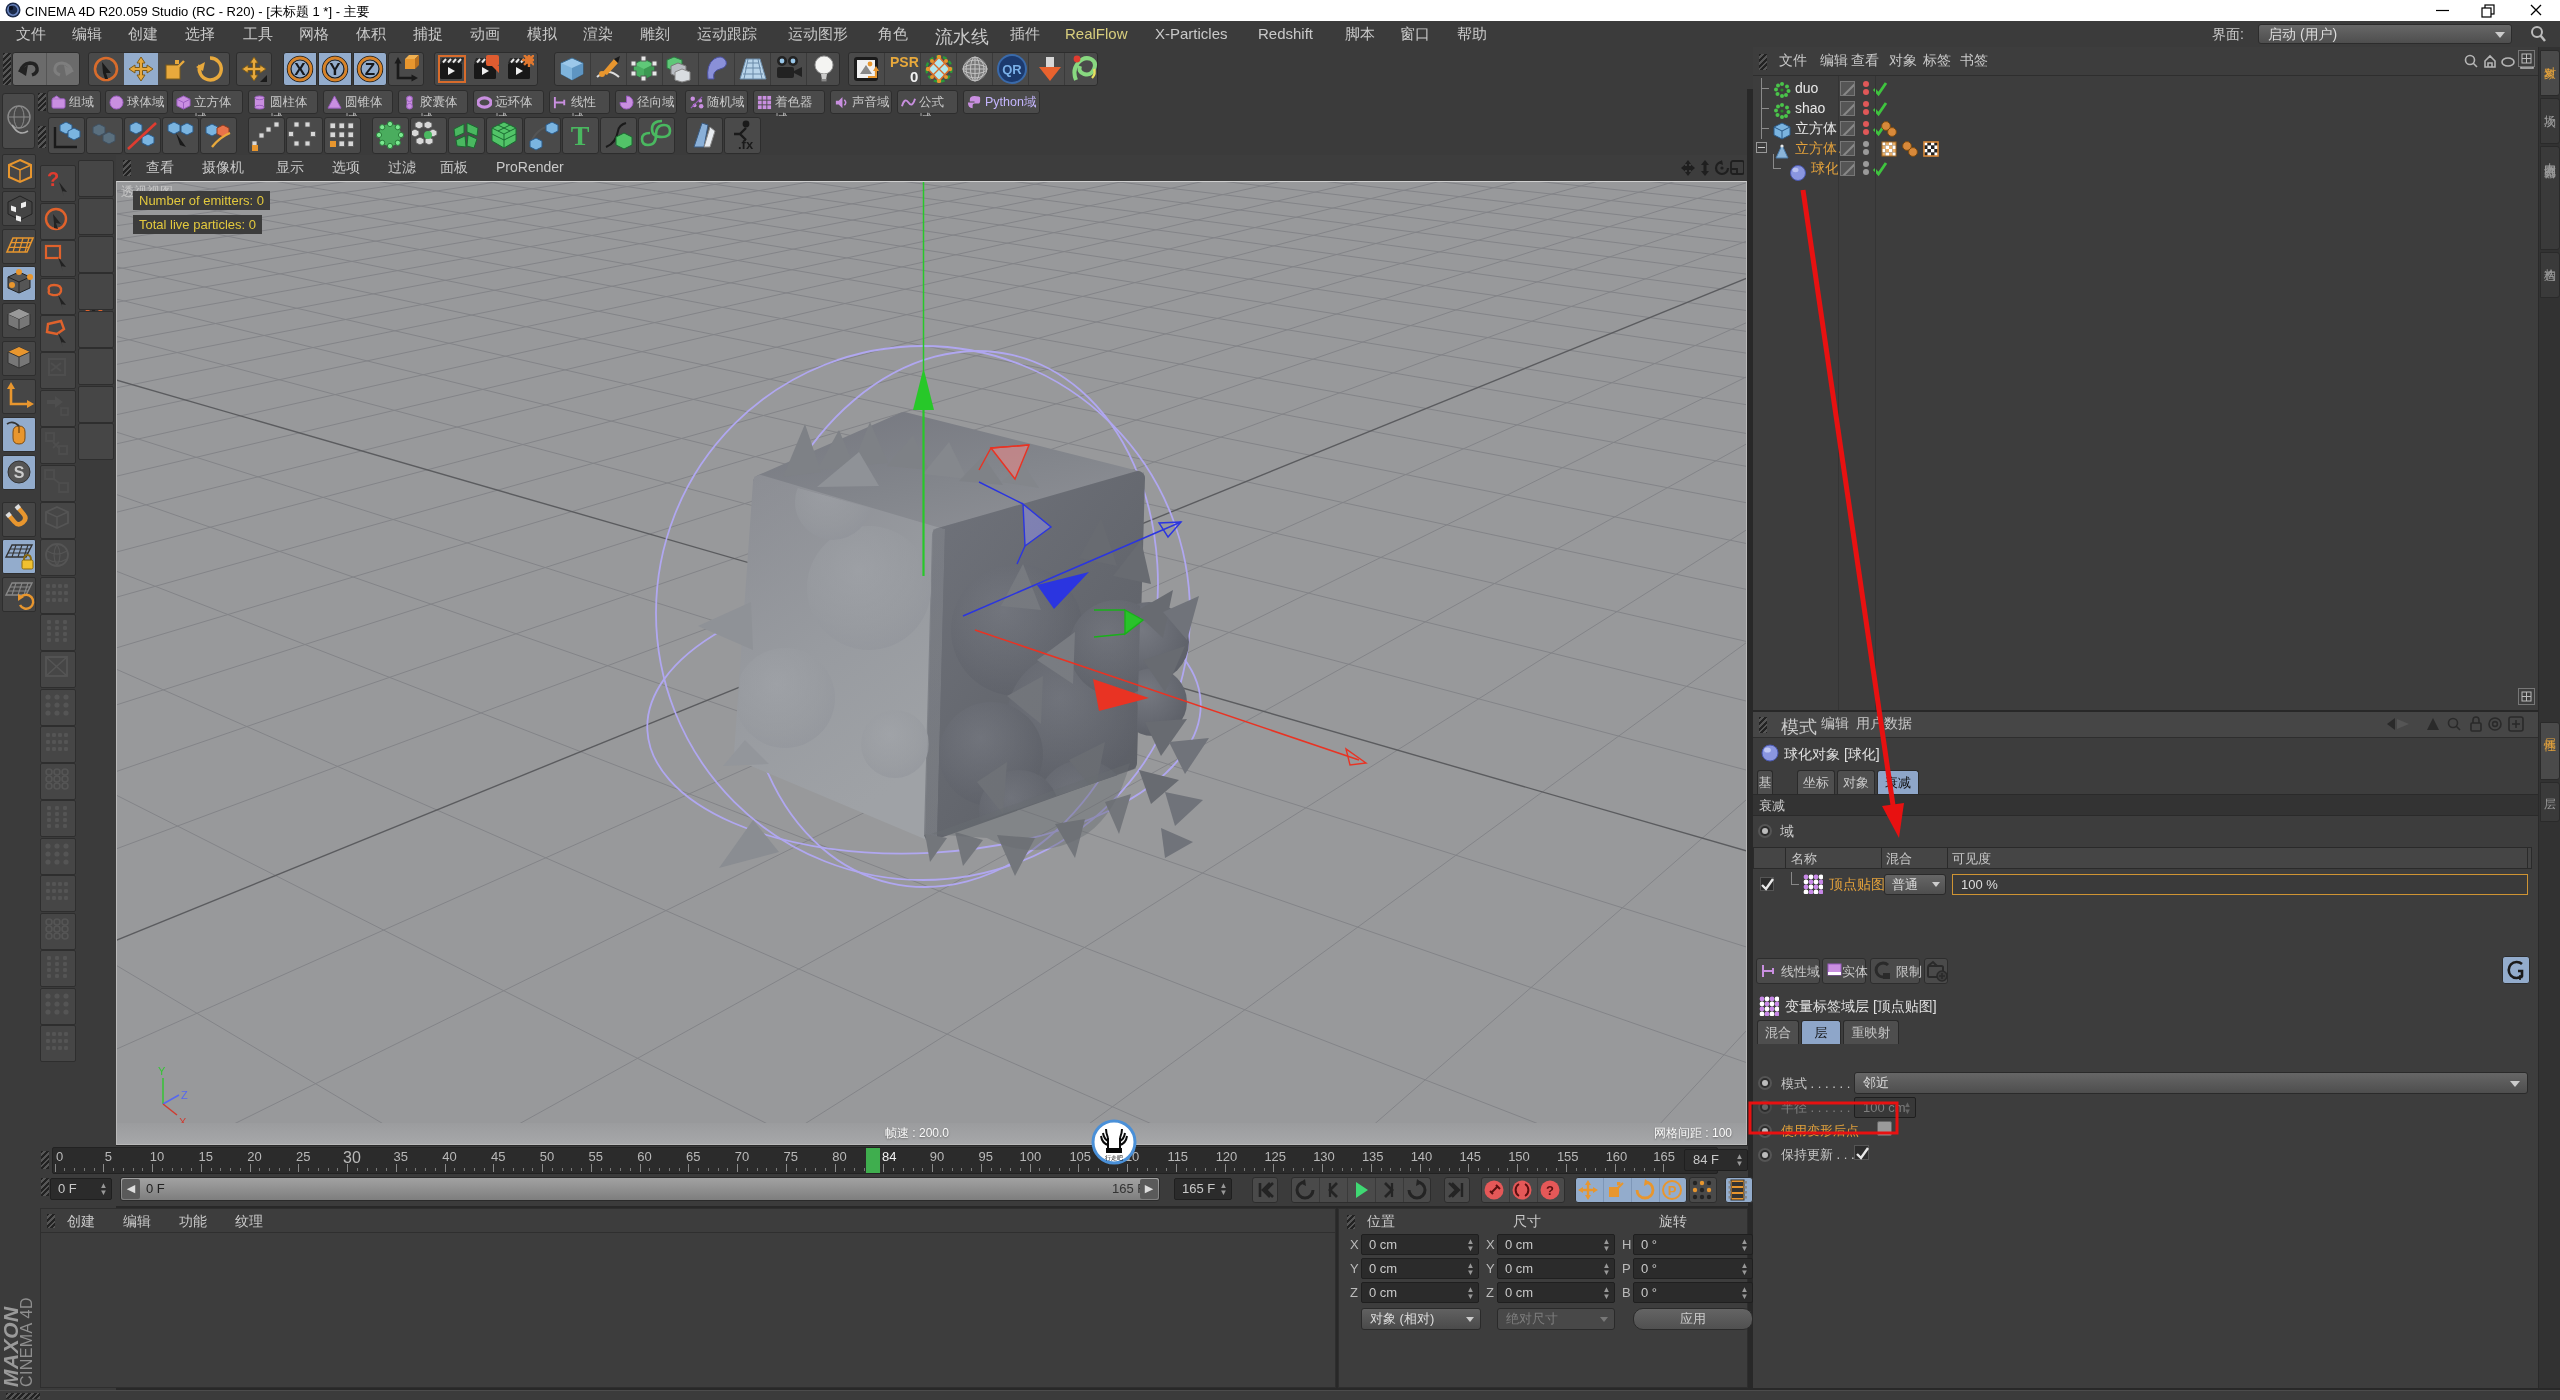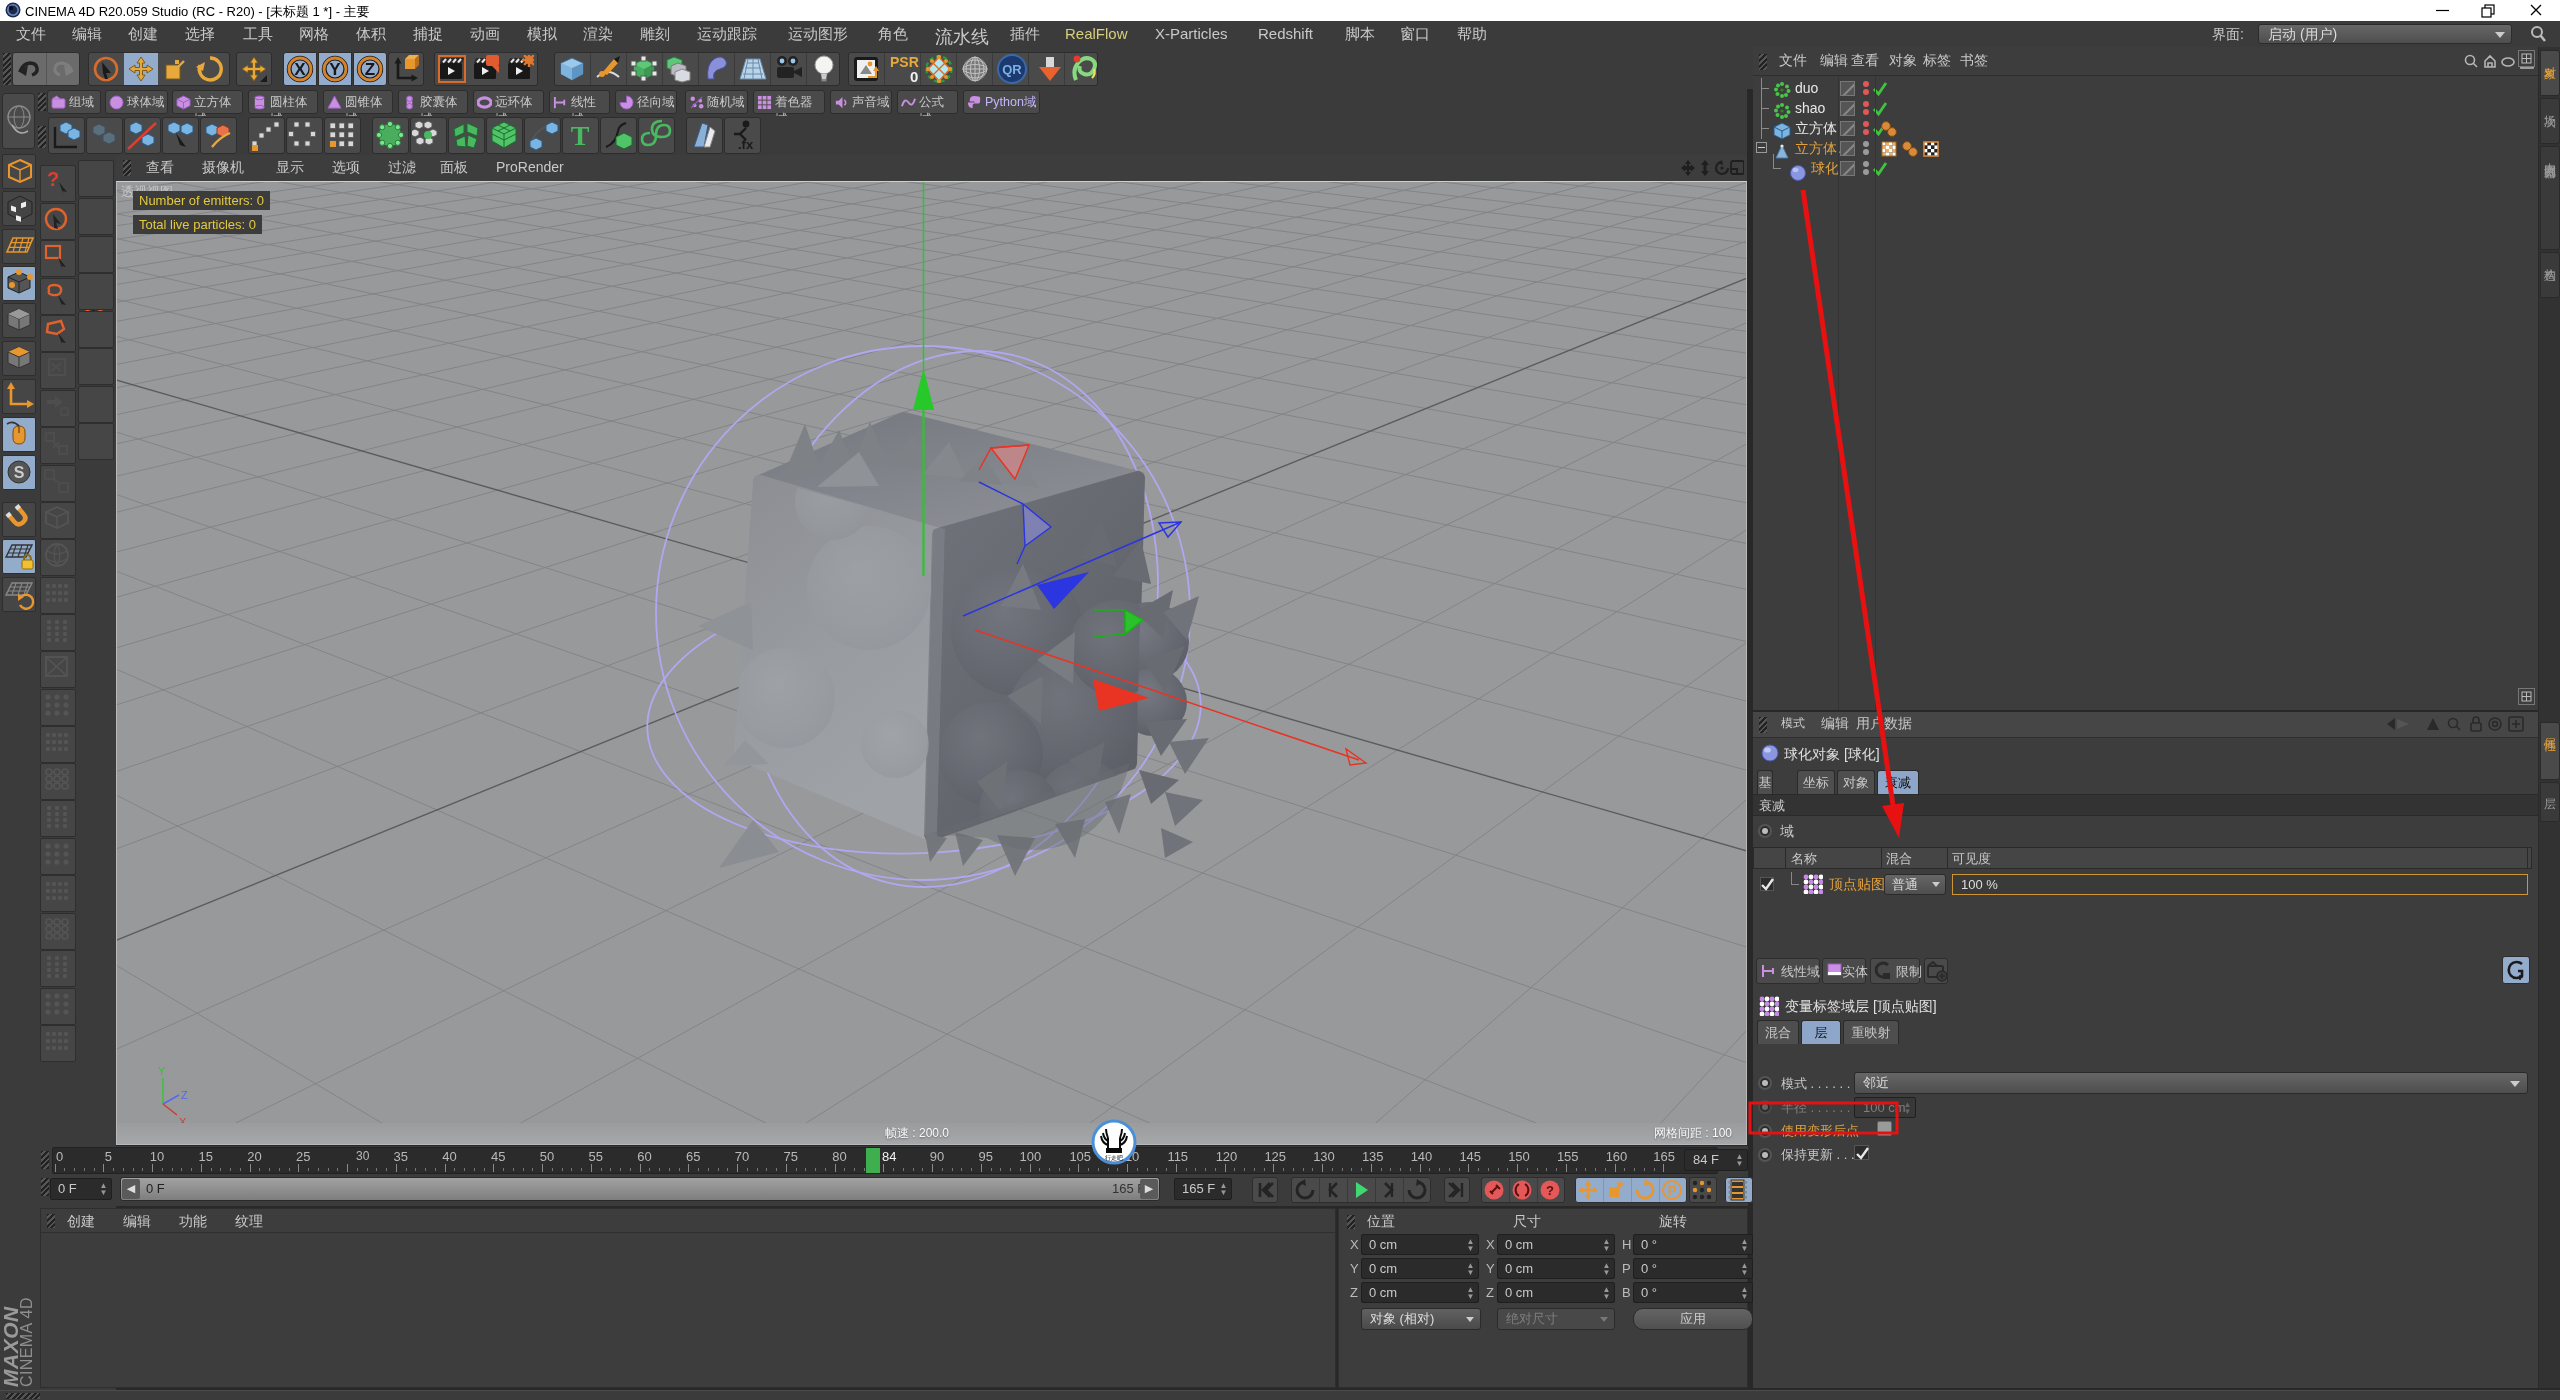--- a/index.html
+++ b/index.html
@@ -1349,21 +1349,21 @@
     <div class="abs" style="left:219.2px;top:22px;width:1px;height:3px;background:#777"></div>
     <div class="abs" style="left:229.0px;top:22px;width:1px;height:3px;background:#777"></div>
     <div class="abs" style="left:238.8px;top:22px;width:1px;height:3px;background:#777"></div>
     <div class="abs" style="left:248.5px;top:22px;width:1px;height:3px;background:#777"></div>
     <span class="abs" style="left:251.25px;top:3px;width:24px;text-align:center;font-size:13px;color:#b9b9b9">25</span>
     <div class="abs" style="left:258.2px;top:18px;width:1px;height:8px;background:#8a8a8a"></div>
     <div class="abs" style="left:268.0px;top:22px;width:1px;height:3px;background:#777"></div>
     <div class="abs" style="left:277.8px;top:22px;width:1px;height:3px;background:#777"></div>
     <div class="abs" style="left:287.5px;top:22px;width:1px;height:3px;background:#777"></div>
     <div class="abs" style="left:297.2px;top:22px;width:1px;height:3px;background:#777"></div>
-    <span class="abs" style="left:316px;top:3px;width:24px;font-size:12px;color:#b9b9b9">30</span>
+    <span class="abs" style="left:300.0px;top:3px;width:24px;text-align:center;font-size:16px;color:#b9b9b9">30</span>
     <div class="abs" style="left:307.0px;top:18px;width:1px;height:8px;background:#8a8a8a"></div>
     <div class="abs" style="left:316.8px;top:22px;width:1px;height:3px;background:#777"></div>
     <div class="abs" style="left:326.5px;top:22px;width:1px;height:3px;background:#777"></div>
     <div class="abs" style="left:336.2px;top:22px;width:1px;height:3px;background:#777"></div>
     <div class="abs" style="left:346.0px;top:22px;width:1px;height:3px;background:#777"></div>
     <span class="abs" style="left:348.75px;top:3px;width:24px;text-align:center;font-size:13px;color:#b9b9b9">35</span>
     <div class="abs" style="left:355.8px;top:18px;width:1px;height:8px;background:#8a8a8a"></div>
     <div class="abs" style="left:365.5px;top:22px;width:1px;height:3px;background:#777"></div>
     <div class="abs" style="left:375.2px;top:22px;width:1px;height:3px;background:#777"></div>
     <div class="abs" style="left:385.0px;top:22px;width:1px;height:3px;background:#777"></div>
@@ -1833,21 +1833,21 @@
     <div class="abs" style="left:110px;top:122px;width:6px;height:6px;border-radius:50%;background:#9a9a9a"></div>
     <svg class="abs" style="left:118px;top:113px" width="18" height="18">
       <path d="M3,9 L7.5,14 L15,3" stroke="#3fc43f" stroke-width="2.8" fill="none"></path>
     </svg>
     <div class="abs" style="left:85px;top:29px;width:1px;height:634px;background:#343434"></div>
     <div class="abs" style="left:122px;top:29px;width:1px;height:634px;background:#343434"></div>
   </div>
 <div class="abs" style="left:1753px;top:712px;width:785px;height:676px;background:#3d3d3d">
     <div class="abs" style="left:0;top:0;width:785px;height:26px;background:#464646;border-bottom:1px solid #2e2e2e"></div>
     <div class="grip" style="left:6px;top:5px;height:16px"></div>
-    <span class="txt" style="left:28px;top:3px;font-size:12px">模式</span>
+    <span class="txt" style="left:28px;top:3px;font-size:18px">模式</span>
     <span class="txt" style="left:68px;top:3px;font-size:14px">编辑</span>
     <span class="txt" style="left:103px;top:3px;font-size:14px">用户数据</span>
     <svg class="abs" style="left:630px;top:3px" width="150" height="20">
       <g fill="#2a2a2a">
         <path d="M12,3 L4,9 L12,15 Z"></path>
         <path d="M14,4 L26,9 L14,14 Z" fill="#555"></path>
         <path d="M44,15 L50,3 L56,15 Z"></path>
       </g>
       <g stroke="#2a2a2a" fill="none" stroke-width="1.6">
         <circle cx="70" cy="8" r="4.5"></circle>

